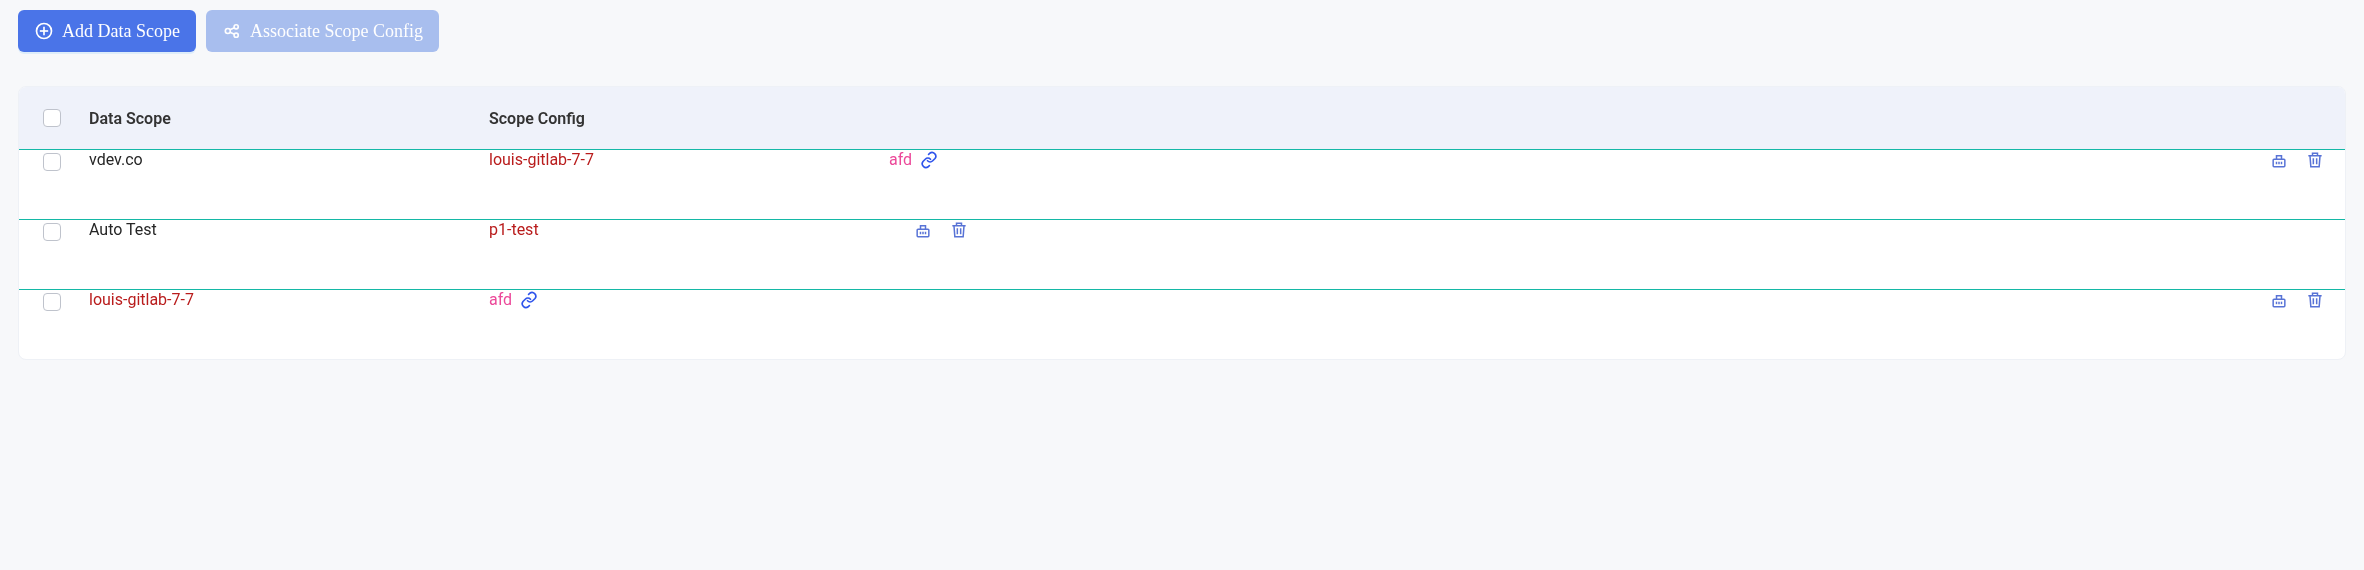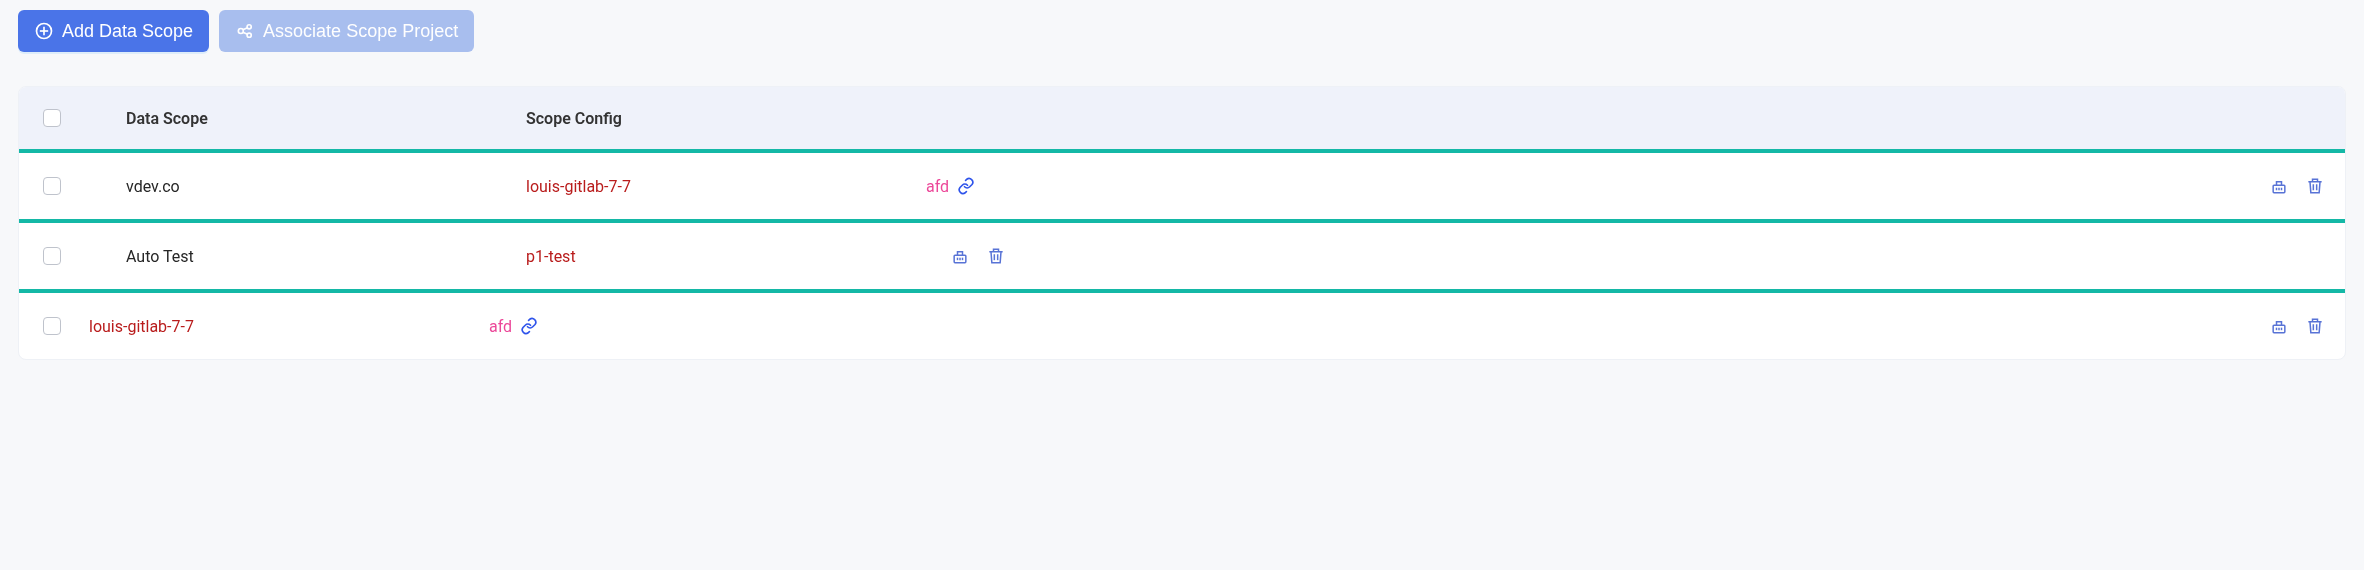--- a/index.html
+++ b/index.html
@@ -21,20 +21,21 @@
     align-items: center;
     gap: 8px;
     height: 42px;
     padding: 0 16px;
     border: none;
     border-radius: 6px;
     font-size: 18px;
     font-weight: 500;
     cursor: pointer;
     color: #fff;
+    font-family: Liberation Serif, serif;
   }
   .btn-primary {
     background: #4a74e8;
     box-shadow: 0 2px 0 rgba(5,145,255,0.1);
   }
   .btn-disabled {
     background: #a4bbee;
     color: #fff;
     cursor: not-allowed;
     opacity: 0.95;
@@ -52,27 +53,27 @@
     display: flex;
     align-items: center;
     background: #eff2fa;
     height: 62px;
     padding: 0 20px;
     font-weight: 600;
     color: #333;
   }
   .trow {
     display: flex;
-    align-items: center;
+    align-items: flex-start;
     height: 70px;
     padding: 0 20px;
-    border-top: 4px solid #14b8a6;
+    border-top: 1px solid #14b8a6;
   }
   .col-check { width: 50px; display: flex; align-items: center; }
-  .col-scope { flex: 0 0 400px; margin-left: 37px; }
+  .col-scope { flex: 0 0 400px; }
   .col-project { flex: 0 0 400px; }
   .col-config { flex: 1; display: flex; align-items: center; gap: 8px; }
   .col-actions { width: 80px; display: flex; justify-content: flex-end; gap: 16px; }
 
   input[type="checkbox"] {
     width: 18px;
     height: 18px;
     border: 1px solid #bfc3cc;
     border-radius: 4px;
     appearance: none;
@@ -112,21 +113,21 @@
   <button class="btn btn-disabled">
     <span>
       <svg width="20" height="20" viewBox="0 0 24 24" fill="none" stroke="white" stroke-width="2">
         <circle cx="7" cy="12" r="3"></circle>
         <circle cx="17" cy="7" r="2.5"></circle>
         <circle cx="17" cy="17" r="2.5"></circle>
         <line x1="9.5" y1="10.5" x2="15" y2="8"></line>
         <line x1="9.5" y1="13.5" x2="15" y2="16"></line>
       </svg>
     </span>
-    <span>Associate Scope Project</span>
+    <span>Associate Scope Config</span>
   </button>
 </div>
 
 <div class="table">
   <div class="thead">
     <div class="col-check">
       <input type="checkbox" style="">
     </div>
     <div class="col-scope">Data Scope</div>
     <div class="col-config">Scope Config</div>

